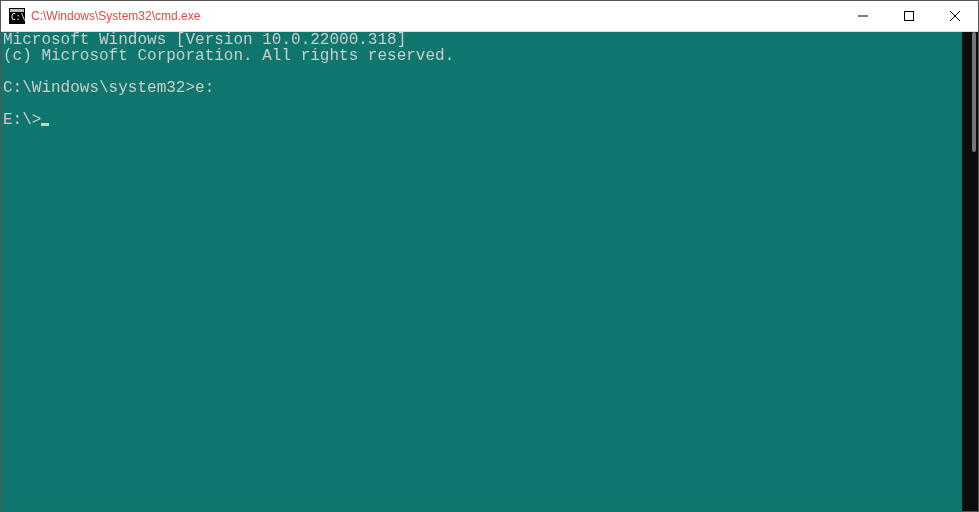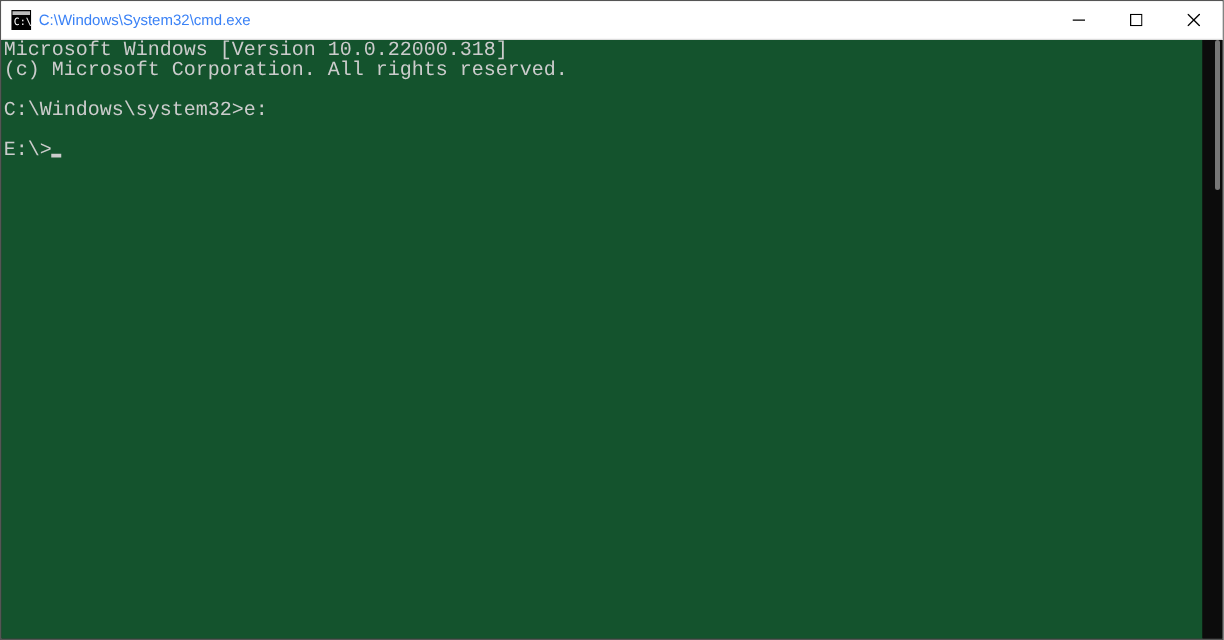--- a/index.html
+++ b/index.html
@@ -30,21 +30,21 @@
       width: 16px;
       height: 16px;
       margin-left: 8px;
       display: flex;
       align-items: center;
       justify-content: center;
     }
     .titlebar-title {
       margin-left: 6px;
       font-size: 12px;
-      color: #3b82f6;
+      color: #ef4444;
       flex: 0 0 auto;
     }
     .titlebar-spacer { flex: 1 1 auto; }
     .titlebar-controls {
       display: flex;
       height: 100%;
     }
     .tb-btn {
       width: 46px;
       height: 100%;
@@ -58,21 +58,21 @@
     .tb-btn svg { width: 10px; height: 10px; }
     .terminal-wrapper {
       flex: 1 1 auto;
       display: flex;
       background: #0c0c0c;
       position: relative;
       overflow: hidden;
     }
     .terminal {
       flex: 1 1 auto;
-      background: #14532d;
+      background: #0f766e;
       color: #cccccc;
       font-family: Consolas, 'Courier New', monospace;
       font-size: 16px;
       line-height: 16px;
       padding: 0 0 0 2px;
       white-space: pre;
       overflow: hidden;
     }
     .cursor {
       display: inline-block;

